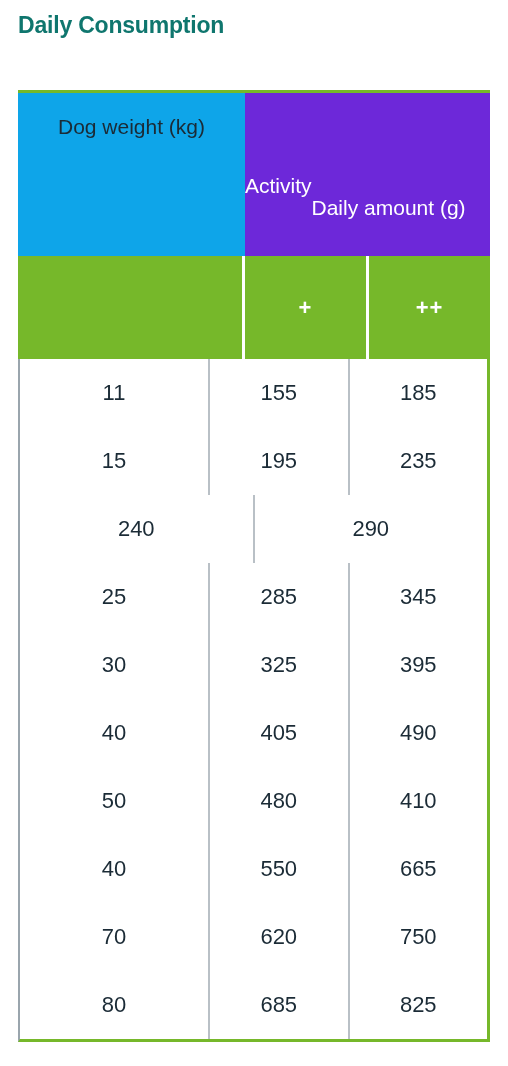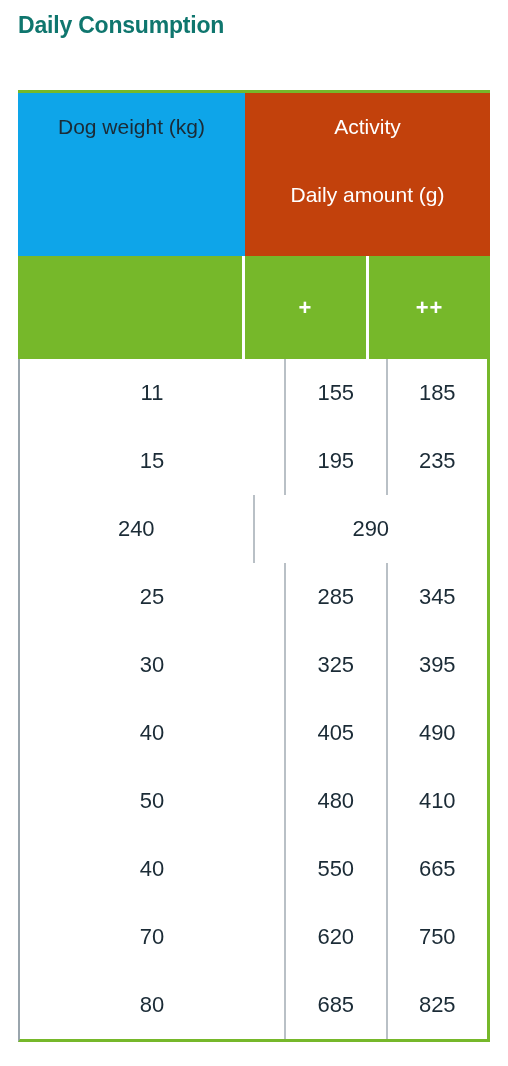--- a/index.html
+++ b/index.html
@@ -61,23 +61,23 @@
     box-sizing: border-box;
     padding-top: 22px;
   }
   .head-weight-label {
     font-size: 21px;
     color: #1b2b36;
     white-space: nowrap;
   }
   .head-activity {
     flex: 1;
-    background: #c2410c;
-    display: flex;
-    flex-direction: column;
+    background: #6d28d9;
+    display: flex;
+    flex-direction: row;
     align-items: center;
     box-sizing: border-box;
     padding-top: 22px;
   }
   .head-activity-title {
     font-size: 21px;
     color: #ffffff;
     white-space: nowrap;
   }
   .head-activity-sub {
@@ -132,21 +132,21 @@
   }
   .cell {
     display: flex;
     align-items: center;
     justify-content: center;
     font-size: 22px;
     color: #1b2b36;
     box-sizing: border-box;
   }
   .cell-weight {
-    width: 266px;
+    width: 190px;
     border-right: 2px solid #b9c0c6;
   }
   .cell-amount {
     flex: 1;
   }
   .cell-amount.second {
     border-left: 2px solid #b9c0c6;
   }
 </style>
 </head>

